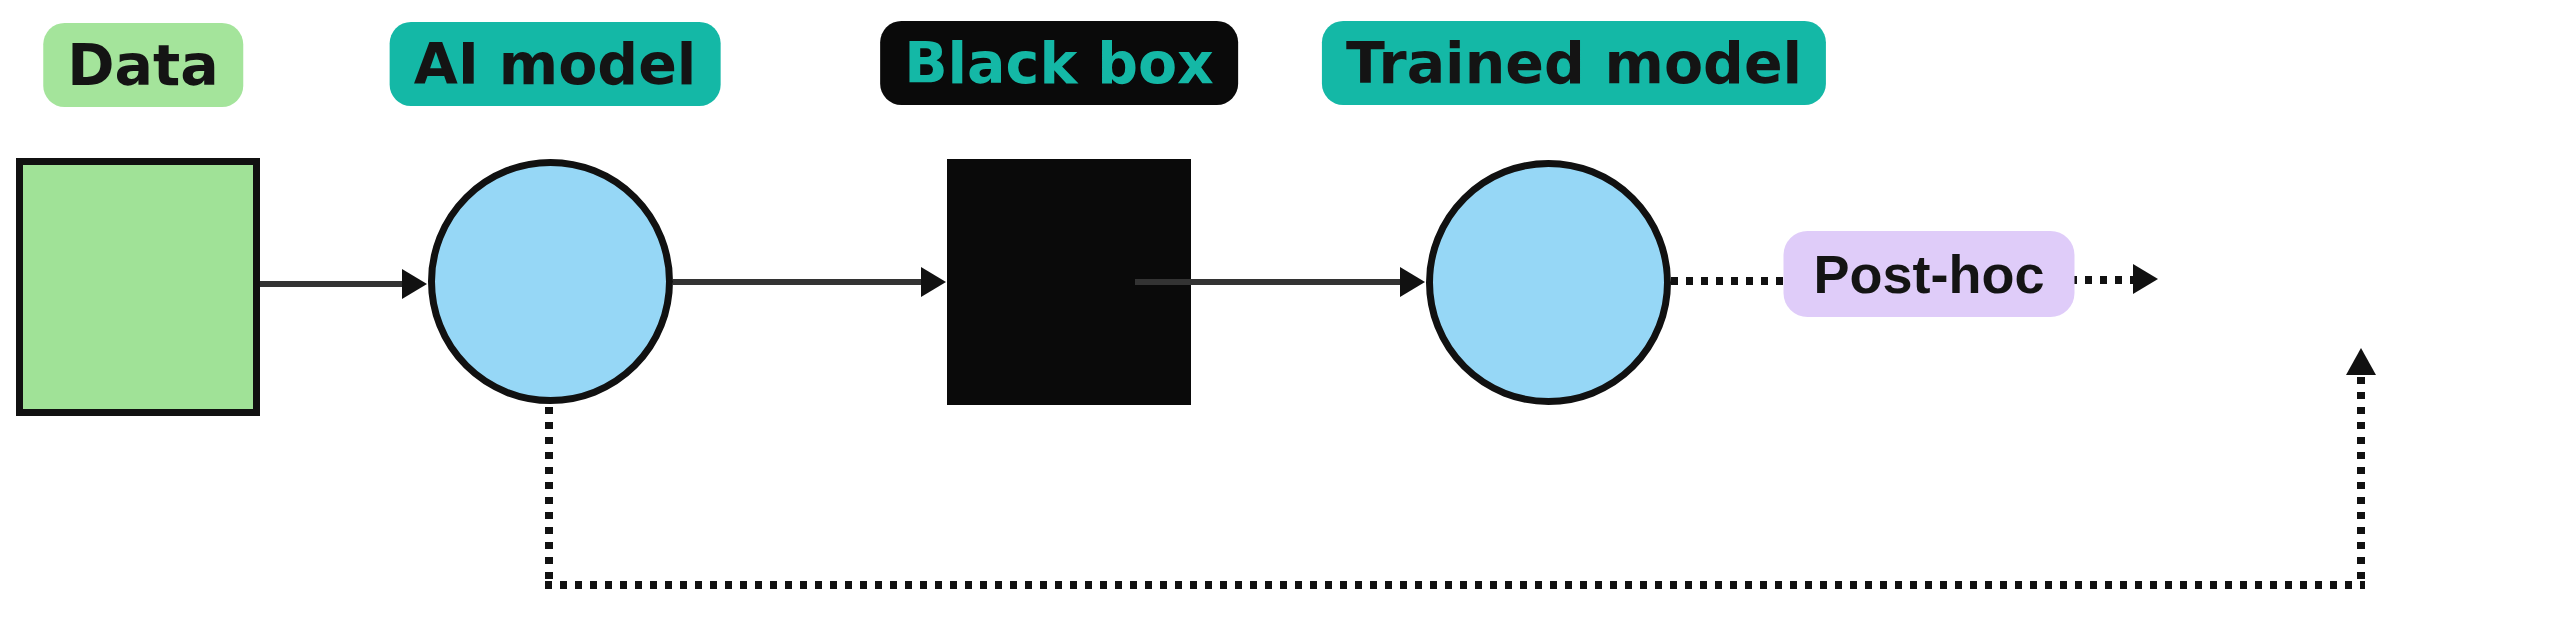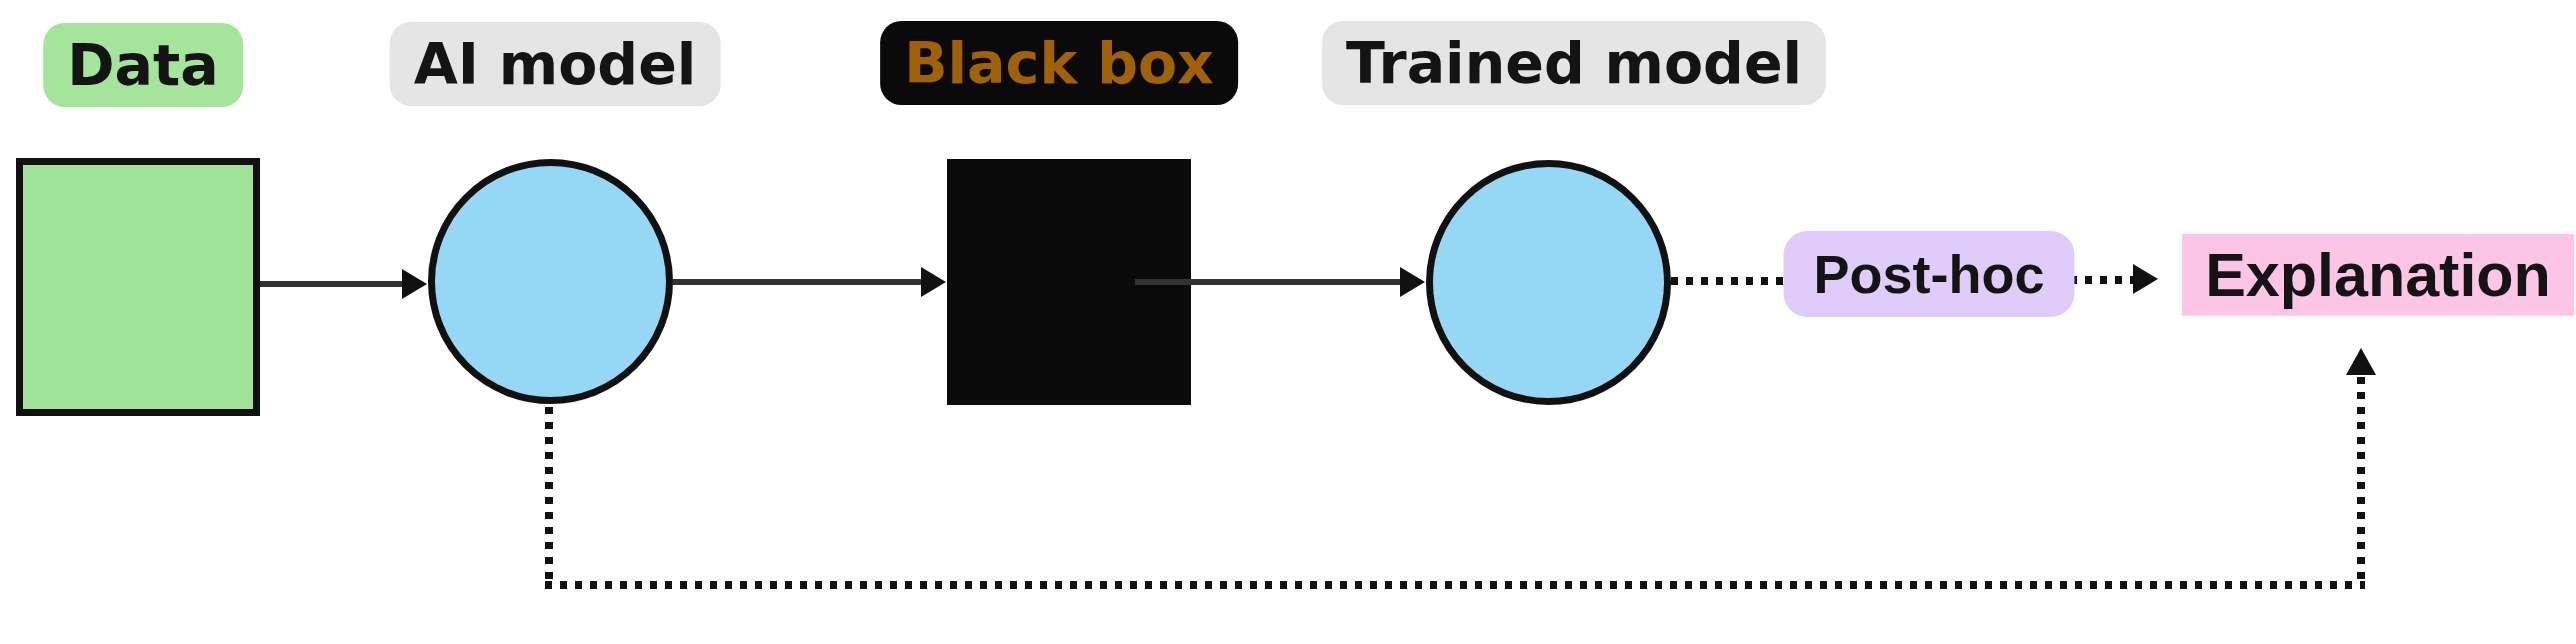--- a/index.html
+++ b/index.html
@@ -34,22 +34,22 @@
               border-bottom: 27px solid #111111;
               border-left: 15px solid transparent;
               border-right: 15px solid transparent; }
 
   
   .pill { position: absolute; z-index: 3; transform: translate(-50%, -50%);
           white-space: nowrap; color: #141414; text-align: center; }
   .pill-top { font: 700 57px/1 "DejaVu Sans", sans-serif;
               padding: 13.5px 24px; border-radius: 21.3px; }
   .green    { background: #a4e49b; }
-  .blue     { background: #e5e5e5; }
-  .blackbg  { background: #0a0a0a; color: #a16207; }
+  .blue     { background: #14b8a6; }
+  .blackbg  { background: #0a0a0a; color: #14b8a6; }
   .lavender { background: #dfccf9; }
   .pill-mid { font: 600 54px/1 "Liberation Sans", sans-serif;
               padding: 16px 30px; border-radius: 24px; }
   .pink-tag { background: #fcc5e6; border-radius: 0;
               font: 700 61px/1 "Liberation Sans", sans-serif;
               padding: 10.7px 23px; }
 </style>
 </head>
 <body>
 
@@ -77,16 +77,15 @@
   <div class="conn dot-h" style="left:545px;  top:581px; width:1820px;"></div>
   <div class="conn dot-v" style="left:2357px; top:377px; height:206px;"></div>
   <div class="conn head-up" style="left:2346px; top:348px;"></div>
 
   <div class="pill pill-top green" style="left:143px;  top:65px;">Data</div>
   <div class="pill pill-top blue" style="left:555px;  top:64px;">AI model</div>
   <div class="pill pill-top blackbg" style="left:1059px; top:63px;">Black box</div>
   <div class="pill pill-top blue" style="left:1566px; top:63px;margin-left:8px;">Trained model</div>
 
   <div class="pill pill-mid lavender" style="left:1929px; top:274px;">Post-hoc</div>
-  <div class="pill pink-tag" style="left:2378px; top:275px;">Explanation</div>
 
 </div>
 
 
 </body></html>

